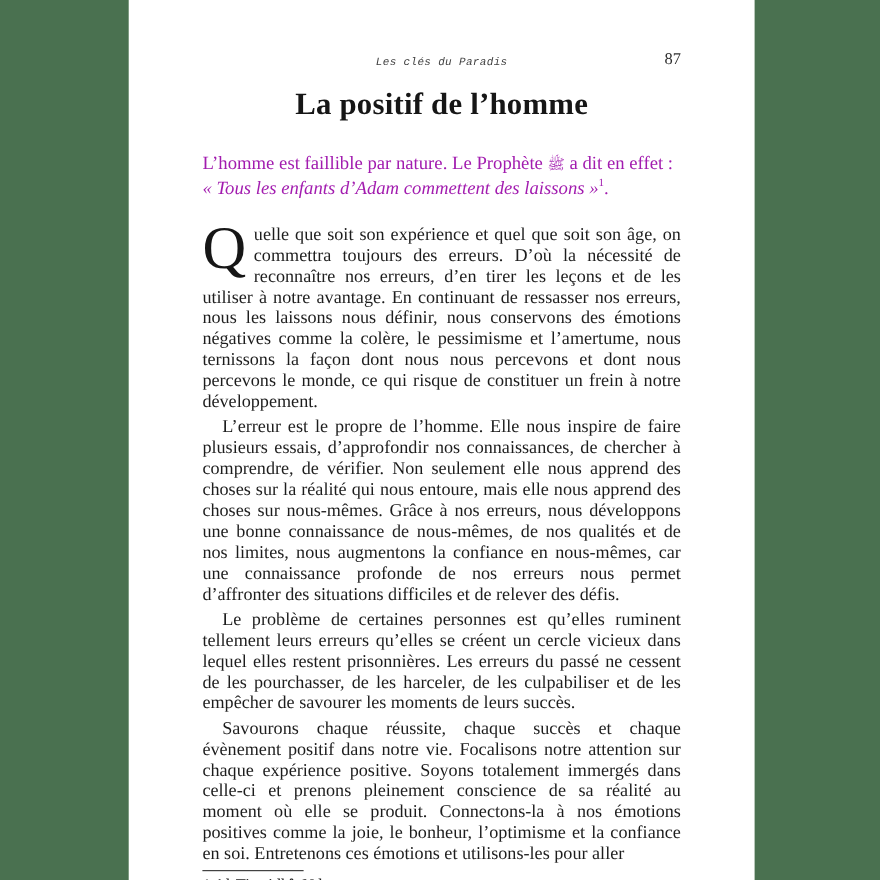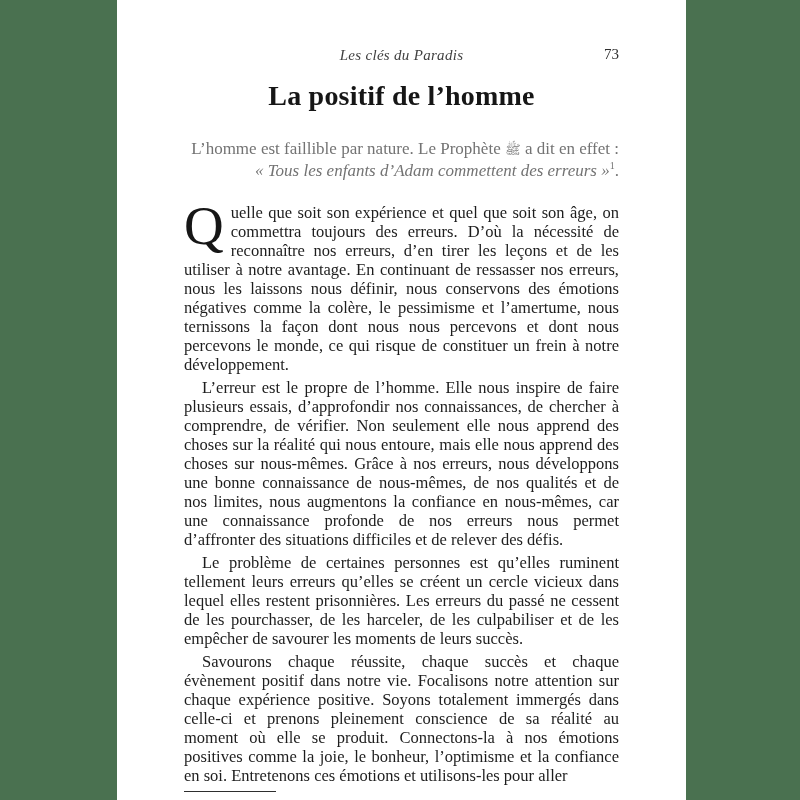--- a/index.html
+++ b/index.html
@@ -9,30 +9,30 @@
     background: #4a7150;
   }
   .canvas { position: relative; width: 800px; height: 800px; background: var(--bg-green, #4a7150); }
   .sheet {
     position: absolute; top: 0; left: 117px; width: 569px; height: 800px;
     background: #ffffff; color: #1d1d1d;
   }
   .content { width: 435px; margin: 0 auto; }
 
   .header { position: relative; padding-top: 46px; height: 18px; text-align: center; }
-  .running-title { font-style: italic; font-size: 15px; color: #3f3f3f; letter-spacing: 0.3px; }
+  .running-title { font-style: italic; font-size: 10px; color: #3f3f3f; letter-spacing: 0.3px; font-family: Liberation Mono, monospace; }
   .page-number { position: absolute; right: 0; top: 46px; font-size: 15px; color: #2e2e2e; }
 
   .title {
     margin: 16px 0 0 0; text-align: center;
     font-size: 28px; line-height: 32px; font-weight: bold; color: #161616;
     letter-spacing: 0.2px;
   }
 
-  .intro { margin-top: 26px; text-align: right; font-size: 17px; line-height: 21px; color: #737373; }
+  .intro { margin-top: 26px; text-align: left; font-size: 17px; line-height: 21px; color: #a21caf; }
   .pbuh { font-size: 13px; }
   .it { font-style: italic; }
   sup.fnref { font-size: 10px; vertical-align: super; line-height: 0; }
 
   .body {
     margin-top: 22px; font-size: 16.5px; line-height: 19px;
     text-align: justify; color: #1d1d1d;
     hyphens: auto; -webkit-hyphens: auto;
   }
   .para { margin: 0 0 4px 0; }
@@ -48,32 +48,32 @@
 </style>
 </head>
 <body>
 
 <div class="canvas">
   <div class="sheet">
     <div class="content">
 
       <div class="header">
         <span class="running-title">Les clés du Paradis</span>
-        <span class="page-number">73</span>
+        <span class="page-number">87</span>
       </div>
 
       <h1 class="title">La positif de l’homme</h1>
 
       <div class="intro">
         <div>
           <span>L’homme est faillible par nature. Le Prophète</span>
           <span class="pbuh">ﷺ</span>
           <span>a dit en effet :</span>
         </div>
-        <div><span class="it">« Tous les enfants d’Adam commettent des erreurs »</span><sup class="fnref">1</sup><span>.</span></div>
+        <div><span class="it">« Tous les enfants d’Adam commettent des laissons »</span><sup class="fnref">1</sup><span>.</span></div>
       </div>
 
       <div class="body">
         <p class="para"><span class="dropcap">Q</span><span>uelle que soit son expérience et quel que soit son âge, on commettra toujours des erreurs. D’où la nécessité de reconnaître nos erreurs, d’en tirer les leçons et de les utiliser à notre avantage. En continuant de ressasser nos erreurs, nous les laissons nous définir, nous conservons des émotions négatives comme la colère, le pessimisme et l’amertume, nous ternissons la façon dont nous nous percevons et dont nous percevons le monde, ce qui risque de constituer un frein à notre développement.</span></p>
         <p class="para indent">L’erreur est le propre de l’homme. Elle nous inspire de faire plusieurs essais, d’approfondir nos connaissances, de chercher à comprendre, de vérifier. Non seulement elle nous apprend des choses sur la réalité qui nous entoure, mais elle nous apprend des choses sur nous-mêmes. Grâce à nos erreurs, nous développons une bonne connaissance de nous-mêmes, de nos qualités et de nos limites, nous augmentons la confiance en nous-mêmes, car une connaissance profonde de nos erreurs nous permet d’affronter des situations difficiles et de relever des défis.</p>
         <p class="para indent">Le problème de certaines personnes est qu’elles ruminent tellement leurs erreurs qu’elles se créent un cercle vicieux dans lequel elles restent prisonnières. Les erreurs du passé ne cessent de les pourchasser, de les harceler, de les culpabiliser et de les empêcher de savourer les moments de leurs succès.</p>
         <p class="para indent">Savourons chaque réussite, chaque succès et chaque évènement positif dans notre vie. Focalisons notre attention sur chaque expérience positive. Soyons totalement immergés dans celle-ci et prenons pleinement conscience de sa réalité au moment où elle se produit. Connectons-la à nos émotions positives comme la joie, le bonheur, l’optimisme et la confiance en soi. Entretenons ces émotions et utilisons-les pour aller</p>
       </div>
 
       <div class="footnote">

